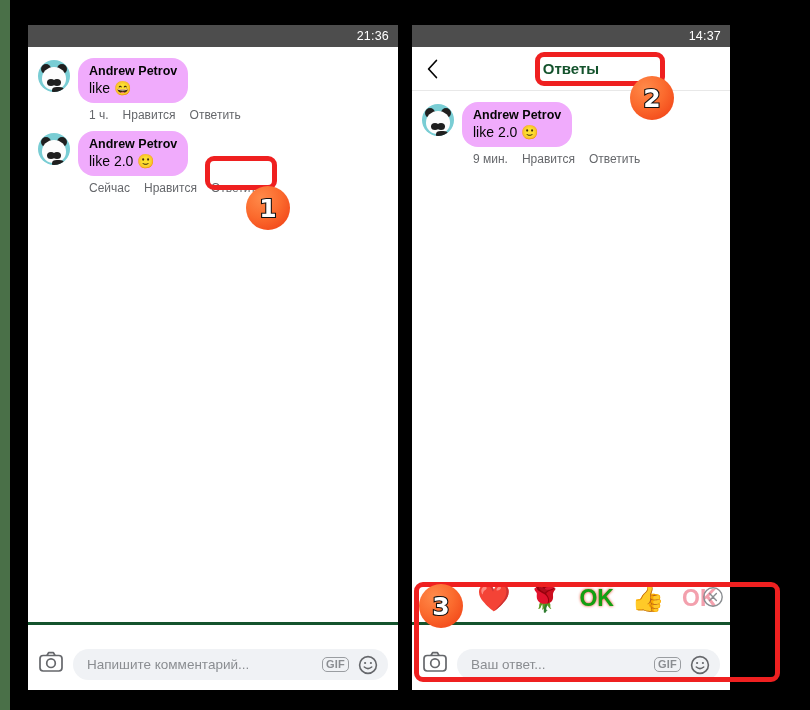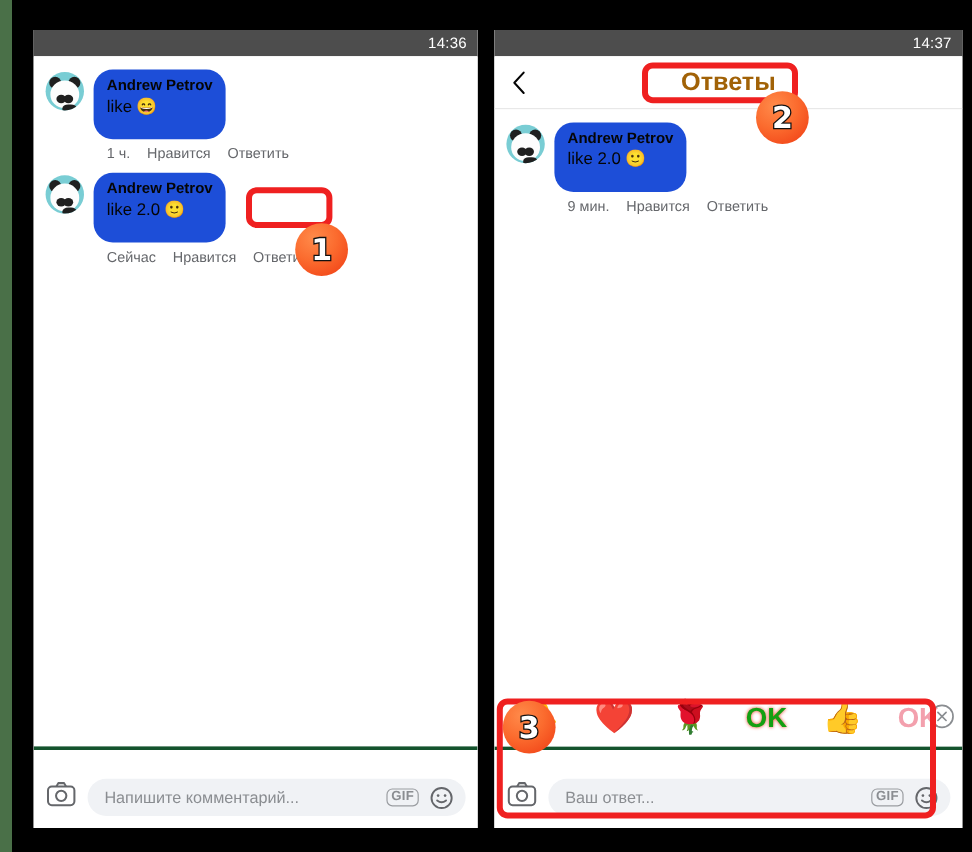--- a/index.html
+++ b/index.html
@@ -19,21 +19,21 @@
     width: 10px; height: 710px;
     background: #4a7048;
   }
   
   .phone {
     position: absolute;
     background: #ffffff;
     overflow: hidden;
   }
   #phone-left  { left: 28px;  top: 25px; width: 370px; height: 665px; }
-  #phone-right { left: 412px; top: 25px; width: 390px; height: 665px; }
+  #phone-right { left: 412px; top: 25px; width: 318px; height: 665px; }
 
   .statusbar {
     height: 22px;
     background: #4d4d4d;
     display: flex;
     align-items: center;
     justify-content: flex-end;
     padding-right: 9px;
   }
   .statusbar .clock {
@@ -62,23 +62,23 @@
   }
   .back-btn {
     width: 42px; height: 44px;
     display: flex; align-items: center; justify-content: center;
   }
   .back-btn svg { display: block; }
   .nav-title {
     position: absolute;
     left: 0; right: 0;
     text-align: center;
-    font-size: 21px;
+    font-size: 15px;
     font-weight: bold;
-    color: #a16207;
+    color: #14532d;
     pointer-events: none;
   }
 
   
   .comment-list {
     flex: 1 1 auto;
     padding: 8px 0 0 0;
     background: #fff;
     overflow: hidden;
   }
@@ -120,23 +120,23 @@
   .panda-eye.r { right: 5px; }
   .panda-snout {
     position: absolute;
     left: 10px; top: 20px;
     width: 12px; height: 8px;
     background: #1f1f1f;
     border-radius: 40% 40% 50% 50%;
   }
   .bubble-col { display: flex; flex-direction: column; min-width: 0; }
   .bubble {
-    background: #1d4ed8;
+    background: #f0abfc;
     border-radius: 16px;
-    padding: 6px 11px 18px 11px;
+    padding: 6px 11px 5px 11px;
     display: inline-block;
     align-self: flex-start;
     max-width: 250px;
   }
   .bubble .author {
     font-size: 12.5px;
     font-weight: bold;
     color: #050505;
     line-height: 15px;
     white-space: nowrap;
@@ -258,21 +258,21 @@
 </head>
 <body>
 
 <div id="root">
 
   <div class="edge-left"></div>
 
   <div class="phone" id="phone-left">
 
     <div class="statusbar">
-      <div class="clock">14:36</div>
+      <div class="clock">21:36</div>
     </div>
 
     <div class="screen">
 
       <div class="comment-list">
 
         <div class="comment">
           <div class="avatar">
             <div class="panda-ear l"></div>
             <div class="panda-ear r"></div>

